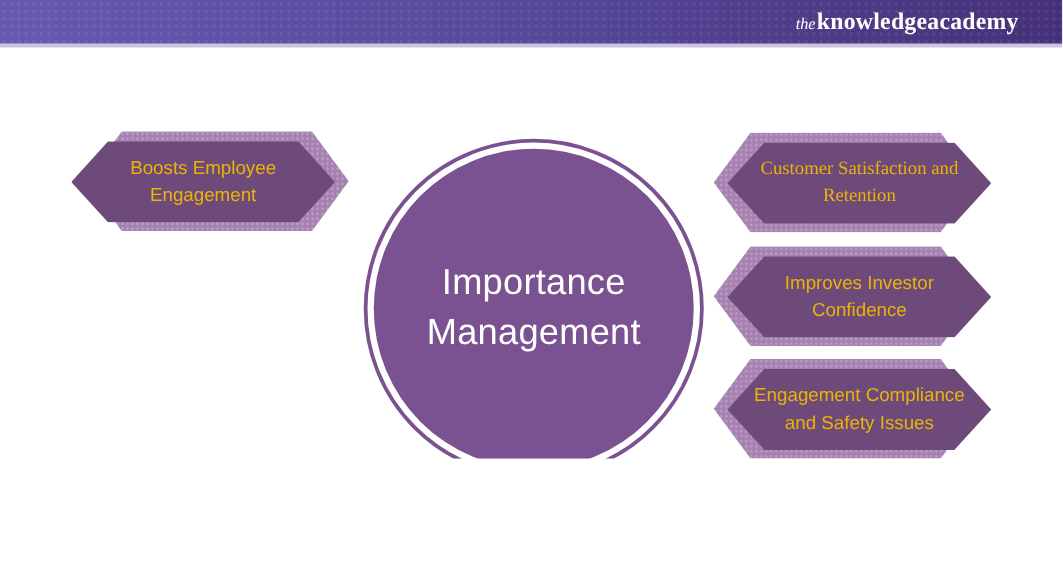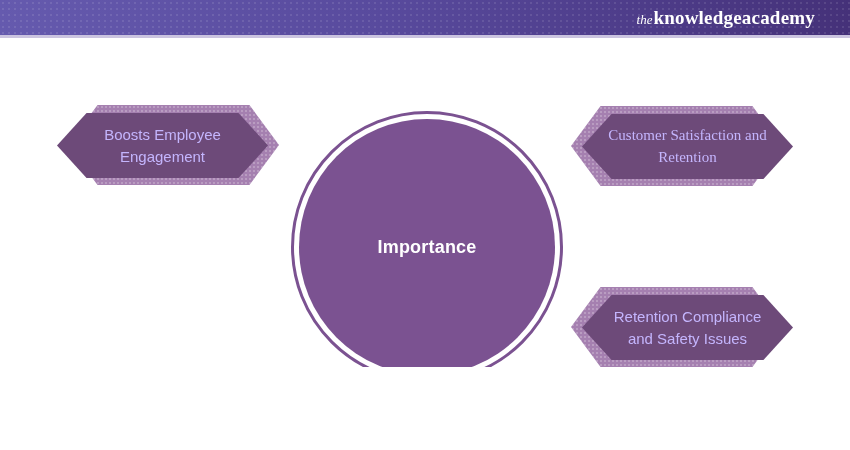--- a/index.html
+++ b/index.html
@@ -63,21 +63,21 @@
   .badge.right .hex-shadow { left: -11px; }
   .hex-face {
     position: absolute;
     inset: 0;
     background: #6d4a79;
     clip-path: polygon(0% 50%, 14% 0%, 86% 0%, 100% 50%, 86% 100%, 14% 100%);
     display: flex;
     align-items: center;
     justify-content: center;
     text-align: center;
-    color: #c4b5fd;
+    color: #eab308;
     font-size: 15px;
     line-height: 1.45;
     padding: 0 19px;
   }
 
   
   .pos-l1 { left: 57px;  top: 113px; }
   .pos-l2 { left: 57px;  top: 205px; }
   .pos-l3 { left: 57px;  top: 296px; }
   .pos-r1 { left: 582px; top: 114px; font-family: Liberation Serif, serif; }
@@ -99,22 +99,22 @@
     border-radius: 50%;
     background: #7b5291;
     display: flex;
     flex-direction: column;
     align-items: center;
     justify-content: center;
     text-align: center;
     color: #ffffff;
   }
   .circle-inner .line {
-    font-size: 18px;
-    font-weight: 700;
+    font-size: 29px;
+    font-weight: 400;
     line-height: 1.37;
     letter-spacing: 0.2px;
   }
 </style>
 </head>
 <body>
 
 <div class="stage">
 
   <div class="header">
@@ -124,25 +124,30 @@
   </div>
 
   <div class="badge left pos-l1">
     <div class="hex-shadow"></div>
     <div class="hex-face">Boosts Employee Engagement</div>
   </div>
 
   <div class="circle-outer">
     <div class="circle-inner">
       <div class="line">Importance</div>
+      <div class="line">Management</div>
     </div>
   </div>
 
   <div class="badge right pos-r1">
     <div class="hex-shadow"></div>
     <div class="hex-face">Customer Satisfaction and Retention</div>
   </div>
+  <div class="badge right pos-r2">
+    <div class="hex-shadow"></div>
+    <div class="hex-face">Improves Investor Confidence</div>
+  </div>
   <div class="badge right pos-r3">
     <div class="hex-shadow"></div>
-    <div class="hex-face">Retention Compliance and Safety Issues</div>
+    <div class="hex-face">Engagement Compliance and Safety Issues</div>
   </div>
 
 </div>
 
 </body></html>

